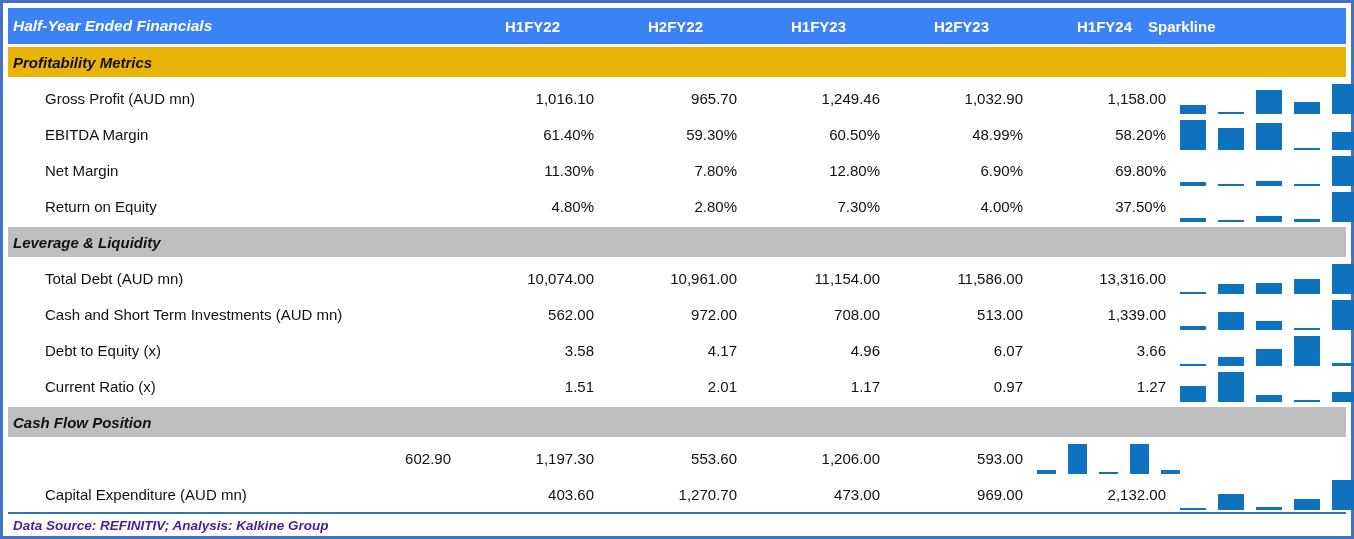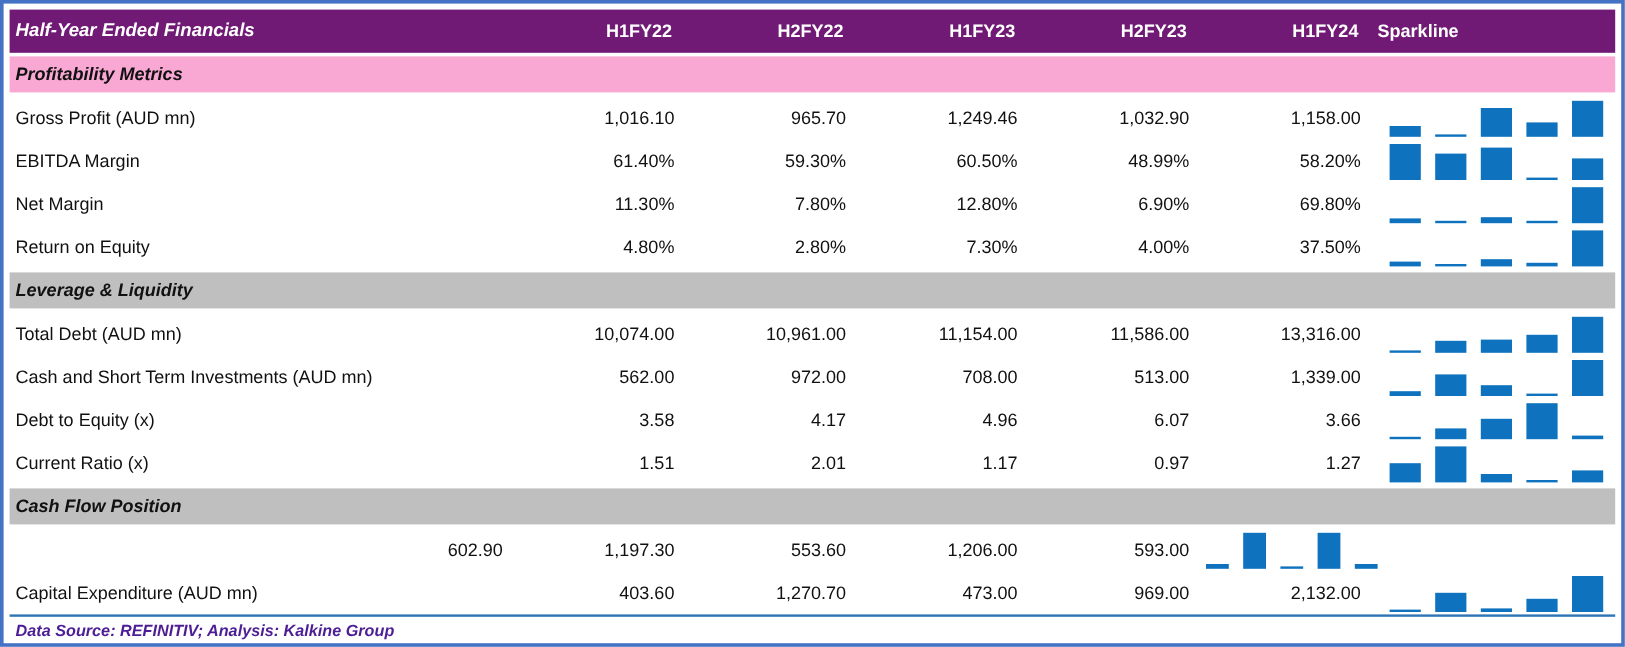--- a/index.html
+++ b/index.html
@@ -40,21 +40,21 @@
   .section-inner {
     height: 30px;
     display: flex;
     align-items: center;
     font-weight: bold;
     font-style: italic;
     font-size: 15px;
     color: #111111;
     padding-left: 5px;
   }
-  .data-row { height: 36px; font-size: 15px; color: #111111; }
+  .data-row { height: 36px; font-size: 15px; color: #111111; margin-left: 32px; }
   .row-label { padding-left: 5px; white-space: nowrap; }
   .val-cell { text-align: right; padding-right: 14px; font-variant-numeric: tabular-nums; }
   .spark-cell {
     height: 36px;
     display: flex;
     align-items: flex-end;
     justify-content: center;
     gap: 12px;
     padding-bottom: 2px;
     box-sizing: border-box;
@@ -70,33 +70,33 @@
     font-size: 13.5px;
     color: #4c1d95;
     padding-left: 5px;
   }
 </style>
 </head>
 <body>
 
 <div class="frame" style="border-color: rgb(68, 114, 196);">
 
-  <div class="grid-row header-row" id="header-row" style="background: #701a75; color: rgb(255, 255, 255);">
+  <div class="grid-row header-row" id="header-row" style="background: #3b82f6; color: rgb(255, 255, 255);">
     <div class="header-title">Half-Year Ended Financials</div>
     <div class="header-col">H1FY22</div>
     <div class="header-col">H2FY22</div>
     <div class="header-col">H1FY23</div>
     <div class="header-col">H2FY23</div>
     <div class="header-col">H1FY24</div>
     <div class="header-spark">Sparkline</div>
   </div>
 
   <div id="table-body">
       <div class="section-row">
-        <div class="section-inner" style="background: #f9a8d4;">Profitability Metrics</div>
+        <div class="section-inner" style="background: #eab308;">Profitability Metrics</div>
       </div>
       <div class="grid-row data-row">
         <div class="row-label">Gross Profit (AUD mn)</div>
         <div class="val-cell">1,016.10</div>
         <div class="val-cell">965.70</div>
         <div class="val-cell">1,249.46</div>
         <div class="val-cell">1,032.90</div>
         <div class="val-cell">1,158.00</div>
         <div class="spark-cell">
           <div class="spark-bar" style="height: 9.3px; background: rgb(14, 114, 190);"></div>

